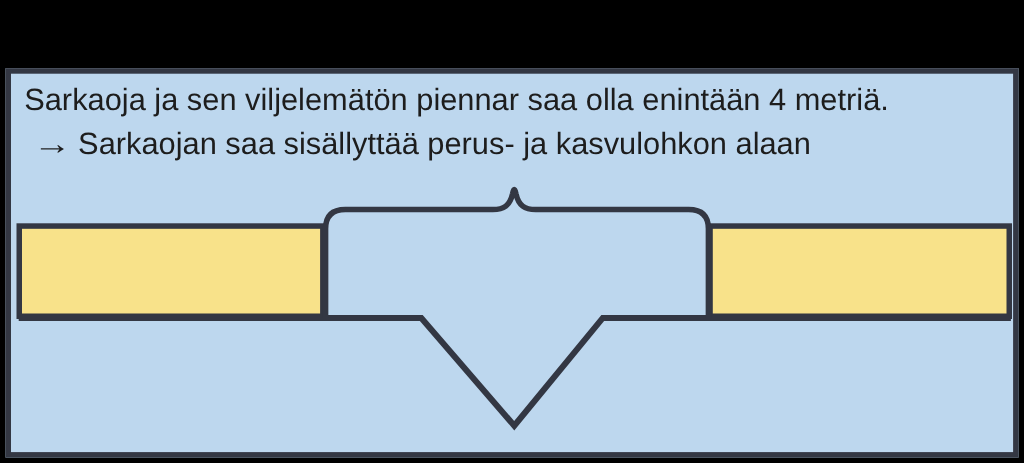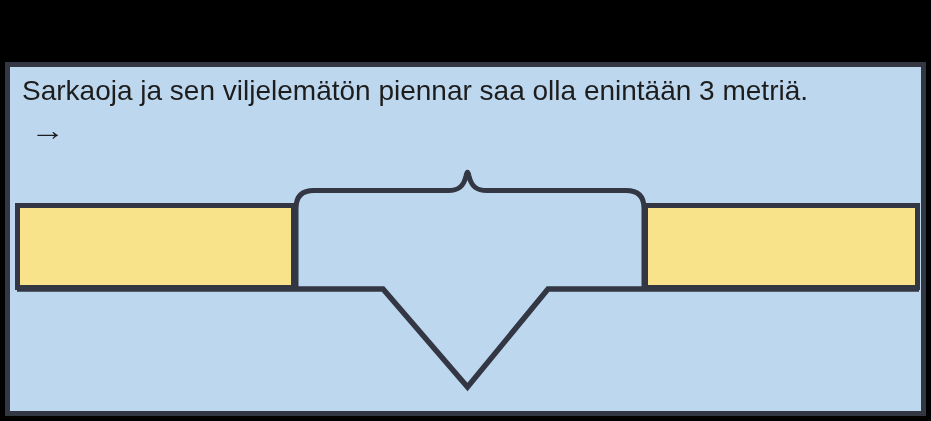--- a/index.html
+++ b/index.html
@@ -52,23 +52,24 @@
     stroke-width:5;
   }
 </style>
 </head>
 <body>
 
 <div class="canvas">
 
   <div class="panel">
     <div class="text-block">
-      <div>Sarkaoja ja sen viljelemätön piennar saa olla enintään 3 metriä.</div>
+      <div>Sarkaoja ja sen viljelemätön piennar saa olla enintään 4 metriä.</div>
       <div class="line2">
         <span class="arrow">→</span>
+        <span>Sarkaojan saa sisällyttää perus- ja kasvulohkon alaan</span>
       </div>
     </div>
   </div>
 
   <svg class="diagram" viewBox="0 0 931 421" xmlns="http://www.w3.org/2000/svg">
 
     <rect class="field" x="17.5" y="205.5" width="276" height="82" fill="#F8E28A"></rect>
 
     <rect class="field" x="645.5" y="205.5" width="272" height="82" fill="#F8E28A"></rect>
 

